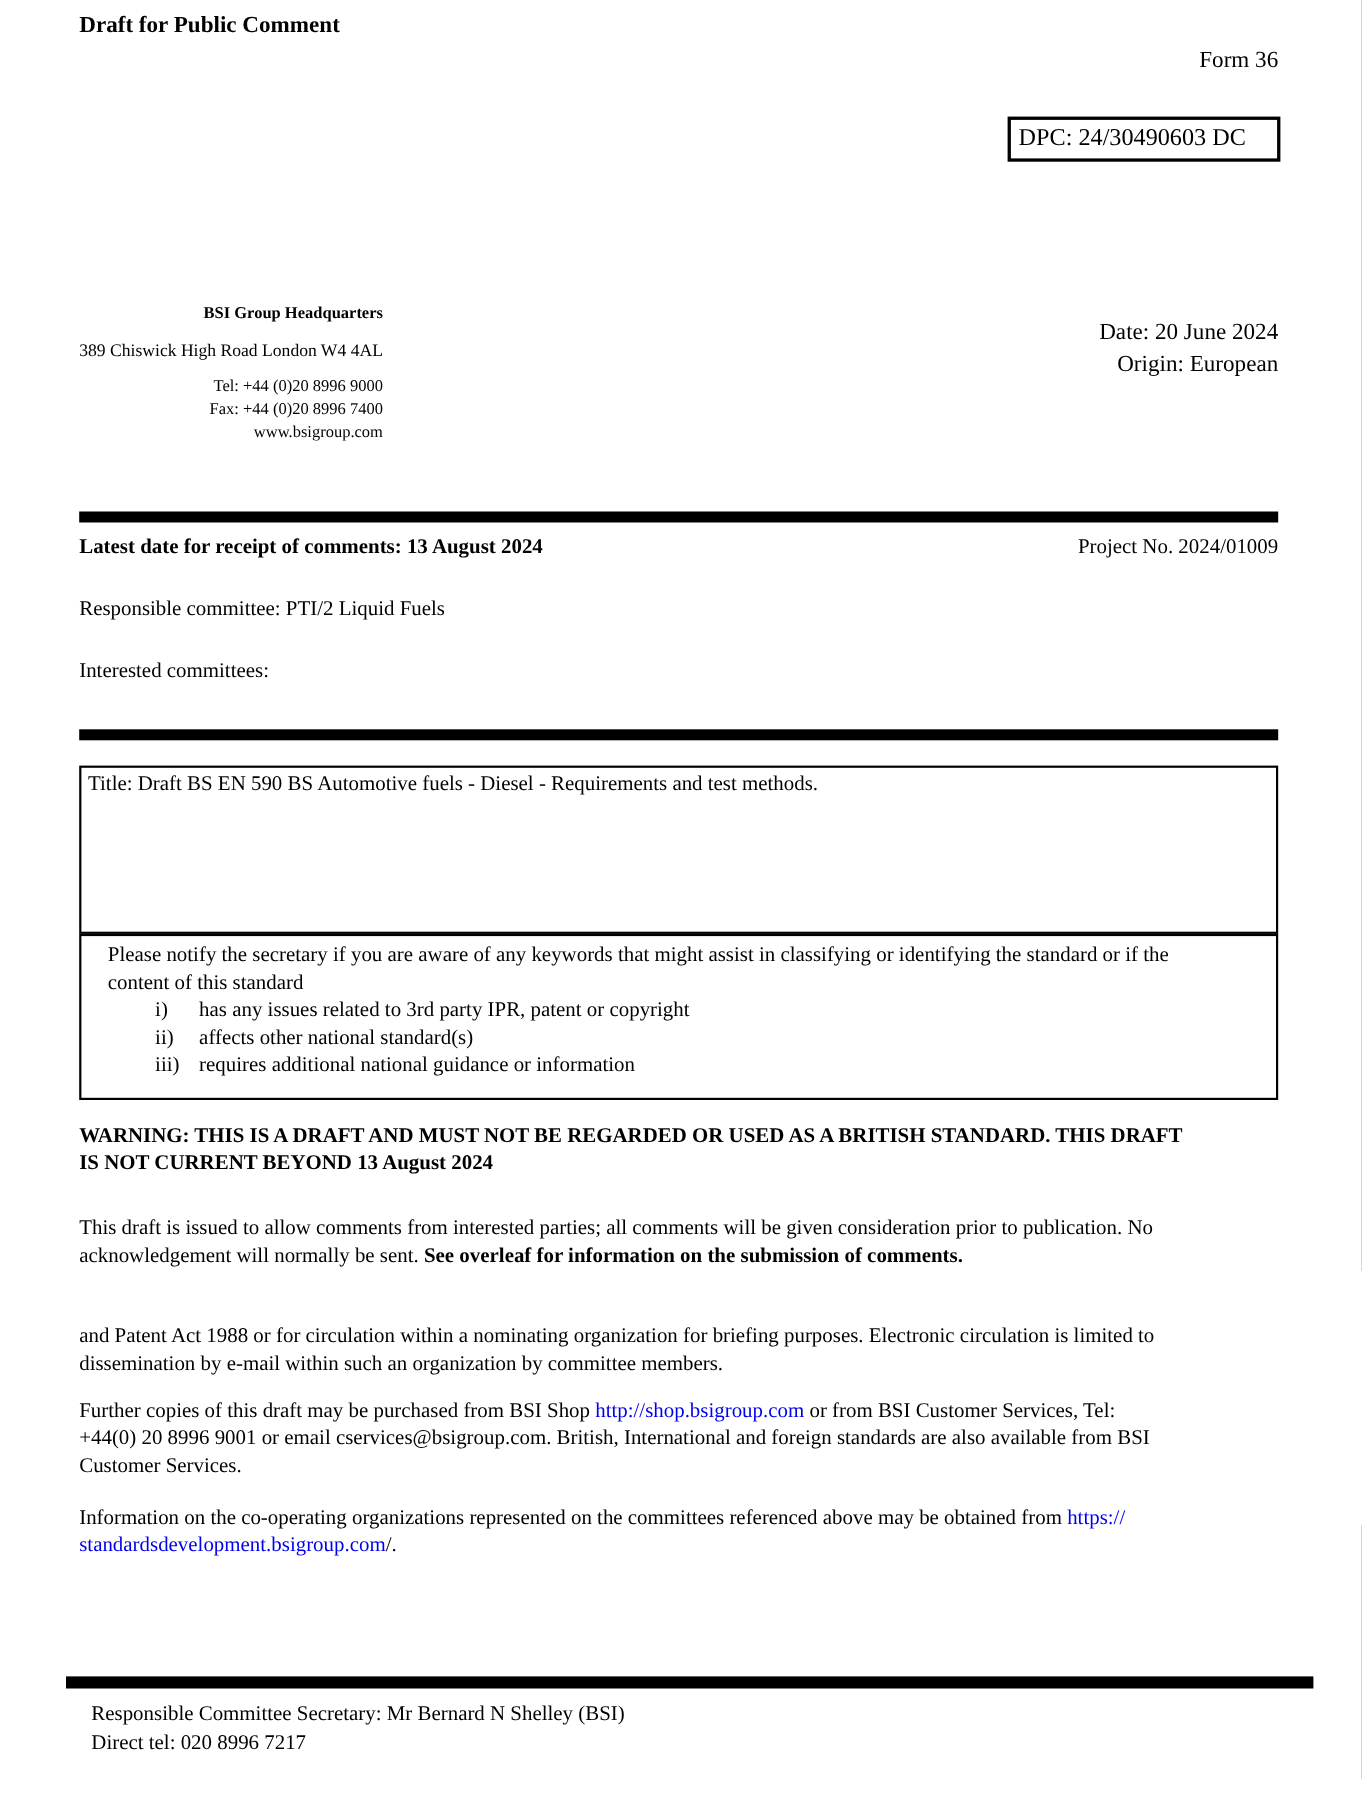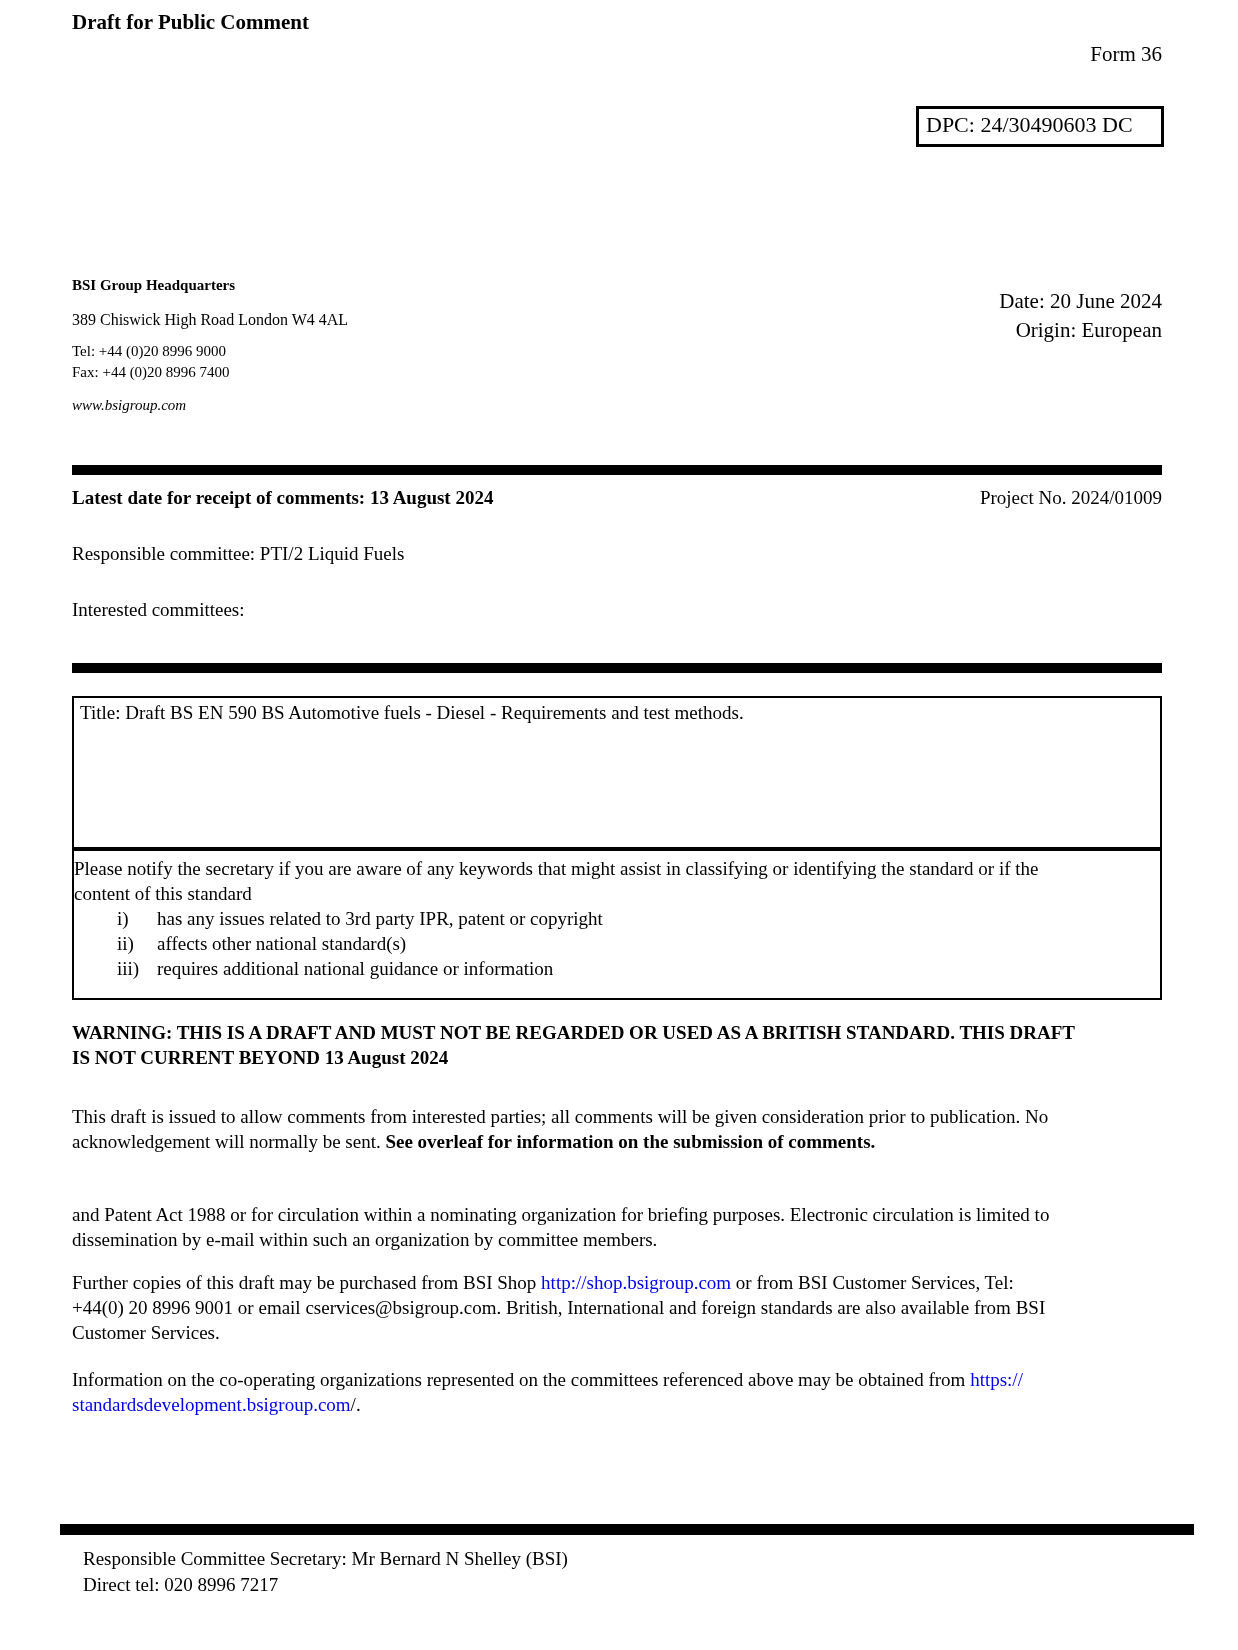--- a/index.html
+++ b/index.html
@@ -28,26 +28,26 @@
   .logo-text {
     font-family:"DejaVu Sans",sans-serif;
     font-weight:bold; font-size:112px; line-height:112px;
     letter-spacing:-7px; color:#0e0e0e;
   }
   .logo-dot {
     display:inline-block; width:21px; height:21px; border-radius:50%;
     background:#EE3124; margin-left:12px; vertical-align:baseline;
   }
 
-  .hq { left:72px; top:276px; font-size:15px; line-height:18px; }
+  .hq { left:72px; top:276px; font-size:15px; line-height:18px;text-align:right; }
   .hq-title { font-weight:bold; }
   .hq-address { margin-top:17px; font-size:16px; }
   .hq-tel { margin-top:13px; }
   .hq-fax { margin-top:3px; }
-  .hq-web { margin-top:15px;font-style:italic; }
+  .hq-web { margin-top:3px; }
 
   .date-block { right:76px; top:287px; text-align:right; font-size:21px; line-height:29px; }
 
   .bar { left:72px; width:1090px; height:10px; background:#000; }
   .bar1 { top:465px; }
   .bar2 { top:663px; }
   .bar3 { left:60px; width:1134px; top:1524px; height:11px; }
 
   .comments-row {
     left:72px; top:487px; width:1090px;
@@ -59,21 +59,21 @@
   .resp-committee { left:72px; top:543px; font-size:19px; }
   .interested     { left:72px; top:599px; font-size:19px; }
 
   .title-box {
     left:72px; top:696px; width:1090px; height:153px;
     border:2px solid #000; padding:4px 6px;
     font-size:19px;
   }
   .keywords-box {
     left:72px; top:849px; width:1090px; height:151px;
-    border:2px solid #000; padding:5px 0;
+    border:2px solid #000; padding:5px 24px;
     font-size:19px; line-height:25px;
   }
   .kw-item { display:flex; }
   .kw-num  { margin-left:43px; width:40px; flex:0 0 40px; }
 
   .warning { left:72px; top:1020px; width:1098px; font-size:19px; font-weight:bold; line-height:25px; }
 
   .para { left:72px; width:1100px; font-size:19px; line-height:25px; }
   .p1 { top:1104px; }
   .p2 { top:1177px; }

